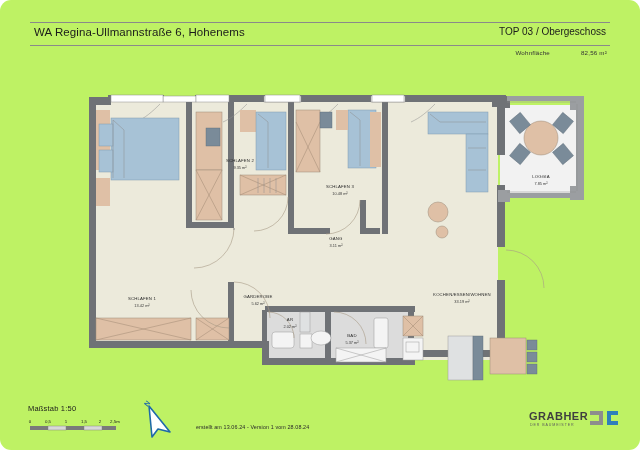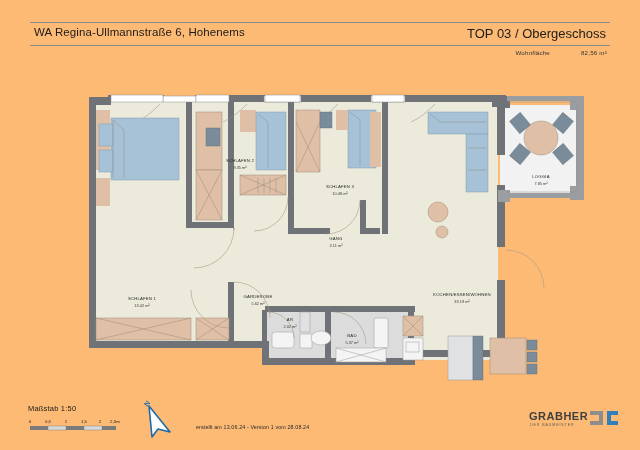--- a/index.html
+++ b/index.html
@@ -1,24 +1,24 @@
 <!DOCTYPE html>
 <html><head>
 <meta charset="utf-8">
 <style>
   html,body{margin:0;padding:0;background:#fff;}
   body{width:640px;height:450px;font-family:"Liberation Sans",sans-serif;color:#1a1a1a;}
-  #page{position:relative;width:640px;height:450px;background:#fdba74;overflow:hidden;}
+  #page{position:relative;width:640px;height:450px;background:#bef264;overflow:hidden;border-radius:11px;}
 
   
   .hdr-rule{position:absolute;left:30px;right:30px;background:#8a8a8a;height:1px;}
   #rule-top{top:22px;}
   #rule-mid{top:45px;}
   .hdr-title{position:absolute;top:26px;left:34px;font-size:11.5px;letter-spacing:.1px;color:#1b1b1b;}
-  .hdr-top{position:absolute;top:26px;right:34px;font-size:13px;color:#1b1b1b;margin-left:20px;}
+  .hdr-top{position:absolute;top:26px;right:34px;font-size:10px;color:#1b1b1b;margin-left:20px;}
   .hdr-sub-l{position:absolute;top:49px;right:90px;font-size:6.2px;color:#333;letter-spacing:.2px;}
   .hdr-sub-v{position:absolute;top:49px;right:33px;font-size:6.2px;color:#333;letter-spacing:.2px;}
 
   
   #plan{position:absolute;left:0;top:60px;width:640px;height:330px;}
   #plan svg{display:block;}
 
   
   .f-scale-label{position:absolute;left:28px;top:404px;font-size:7.5px;color:#1b1b1b;letter-spacing:.2px;text-align:center;}
   #scalebar{position:absolute;left:28px;top:418px;width:92px;height:14px;}

